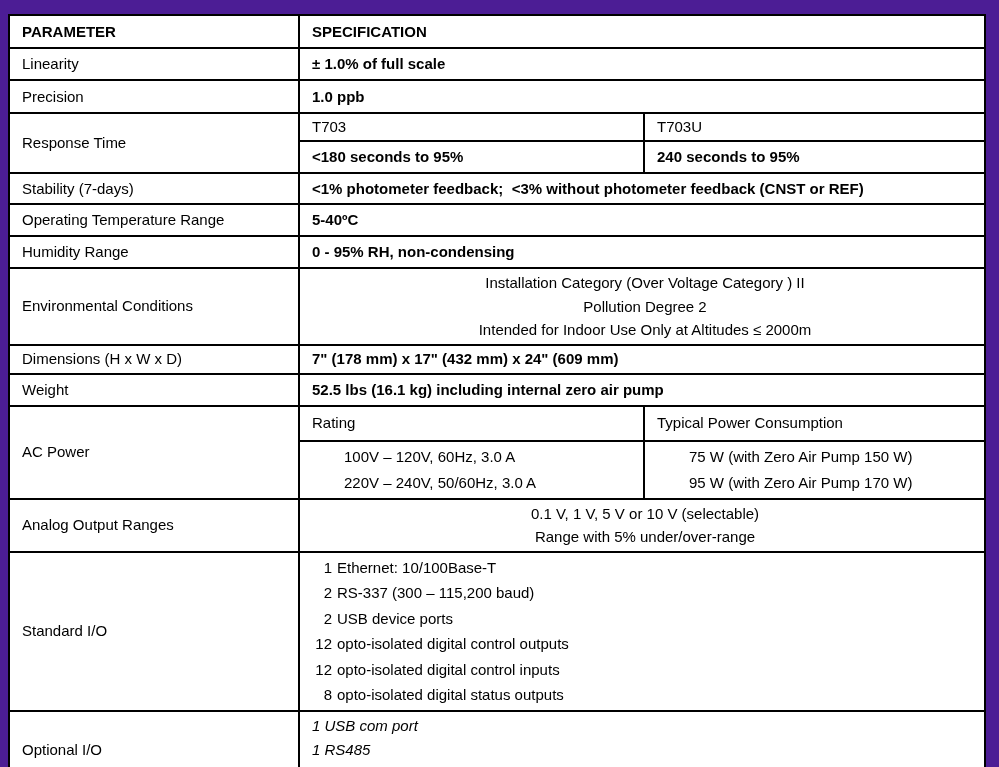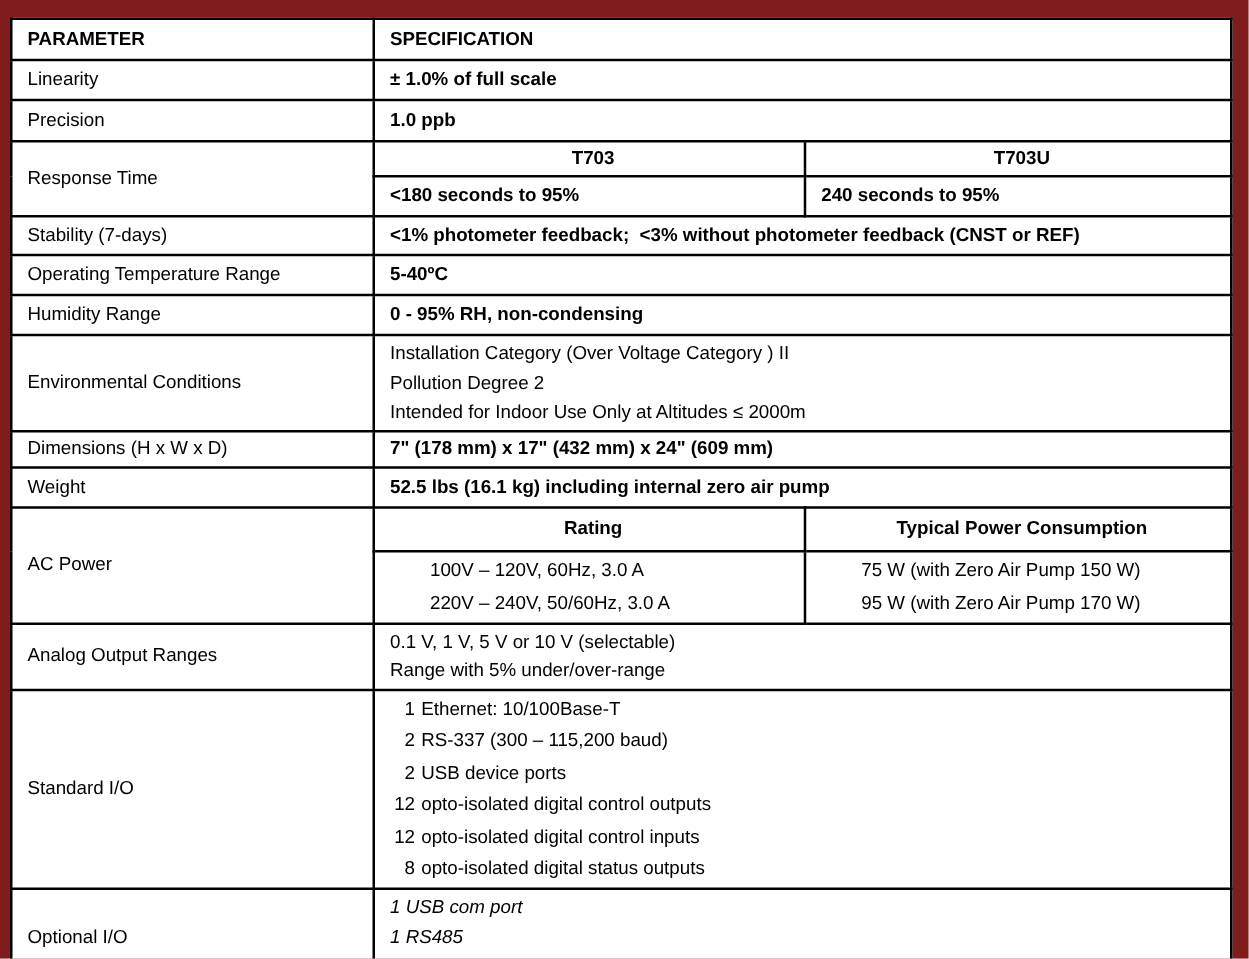--- a/index.html
+++ b/index.html
@@ -8,21 +8,21 @@
     background: #ffffff;
     width: 999px;
     height: 767px;
     font-family: "Liberation Sans", "DejaVu Sans", sans-serif;
     color: #000000;
   }
   .page {
     position: relative;
     width: 999px;
     height: 767px;
-    background: #7f1d1d;
+    background: #4c1d95;
     overflow: hidden;
   }
   table.spec {
     position: absolute;
     left: 8px;
     top: 14px;
     width: 976px;
     border-collapse: collapse;
     table-layout: fixed;
     background: #ffffff;
@@ -33,30 +33,29 @@
     font-size: 15px;
     line-height: 20px;
     vertical-align: middle;
     overflow: hidden;
   }
   td.hdr {
     font-weight: bold;
     font-size: 16.5px;
   }
   td.subhdr {
-    font-weight: bold;
-    text-align: center;
+    font-weight: normal;
     padding-left: 6px;
   }
   td.vtop {
     vertical-align: top;
     padding-top: 5px;
   }
   .pre { white-space: pre-wrap; font-weight: bold; }
-  .mline .line { line-height: 23.5px; white-space: pre-wrap; }
+  .mline .line { line-height: 23.5px; white-space: pre-wrap; text-align: center; }
   .acline { line-height: 26px; white-space: pre-wrap; margin-left: 32px; }
   td.iocell { padding-left: 8px; border-radius: 21px; }
   .io-line { line-height: 25.5px; white-space: pre; }
   .io-line .qty {
     display: inline-block;
     width: 20px;
     text-align: right;
     margin-right: 5px;
   }
   .optline { line-height: 24.5px; white-space: pre-wrap; font-style: italic; }

